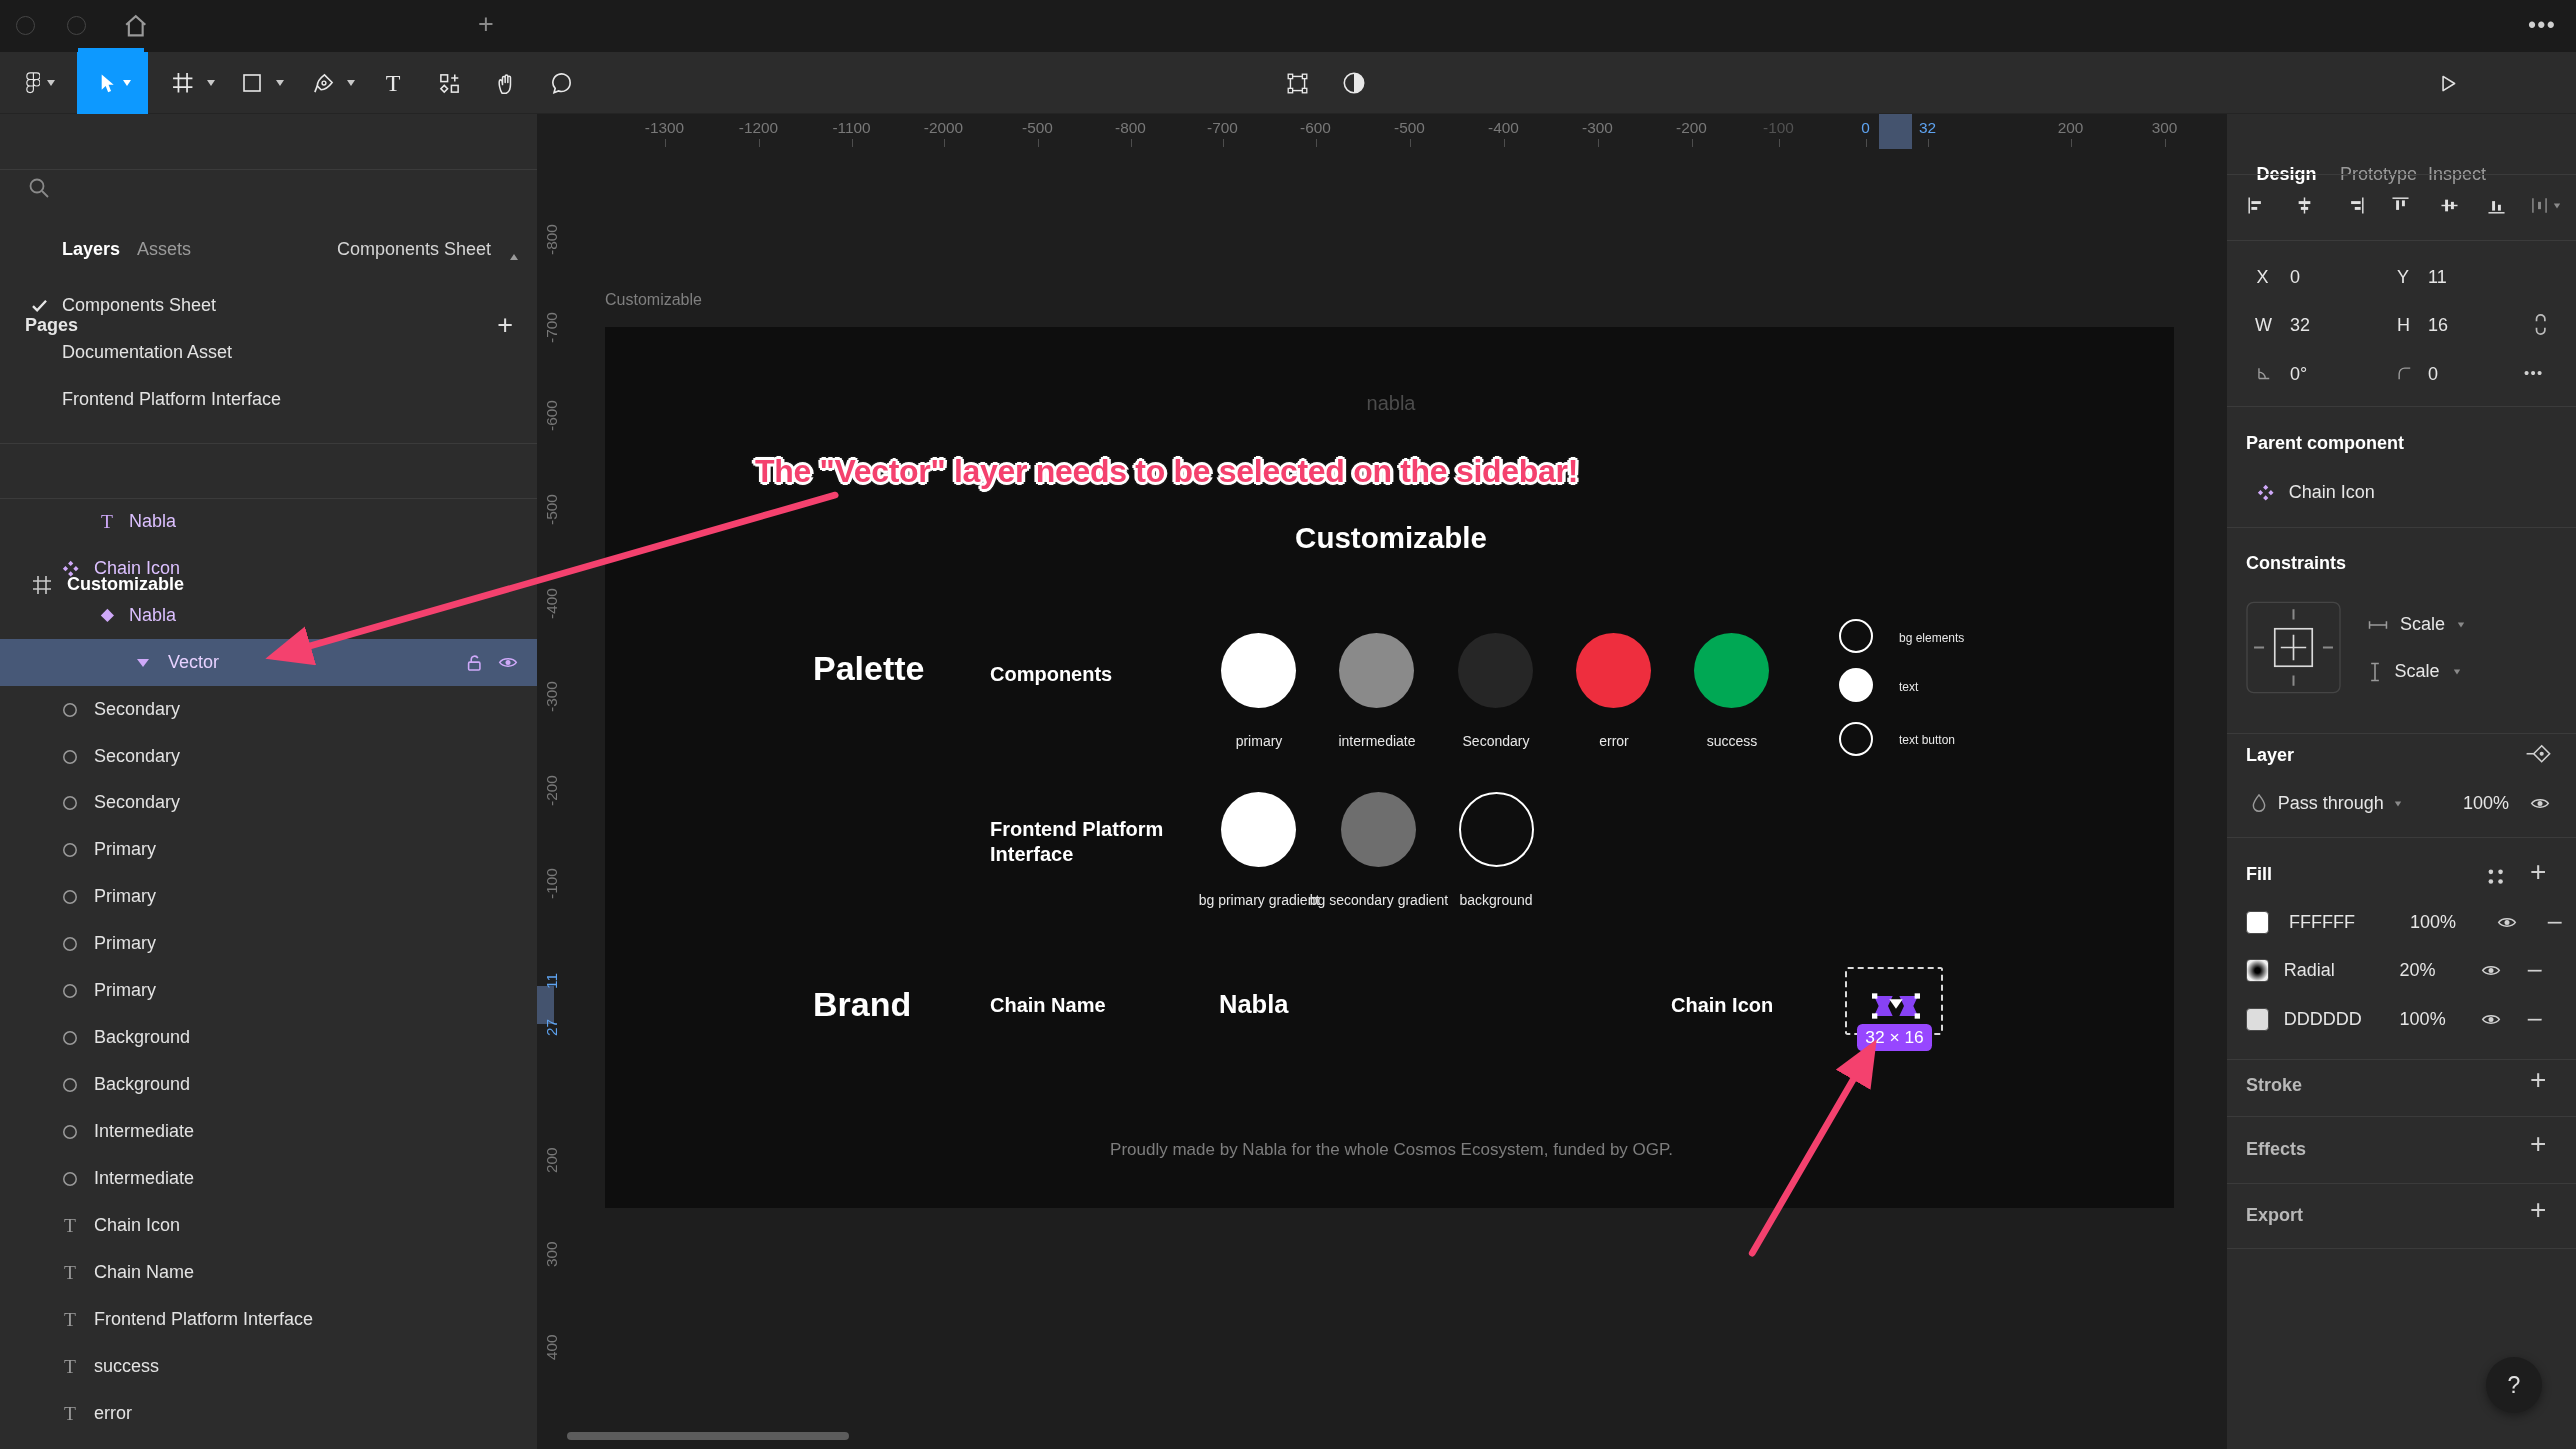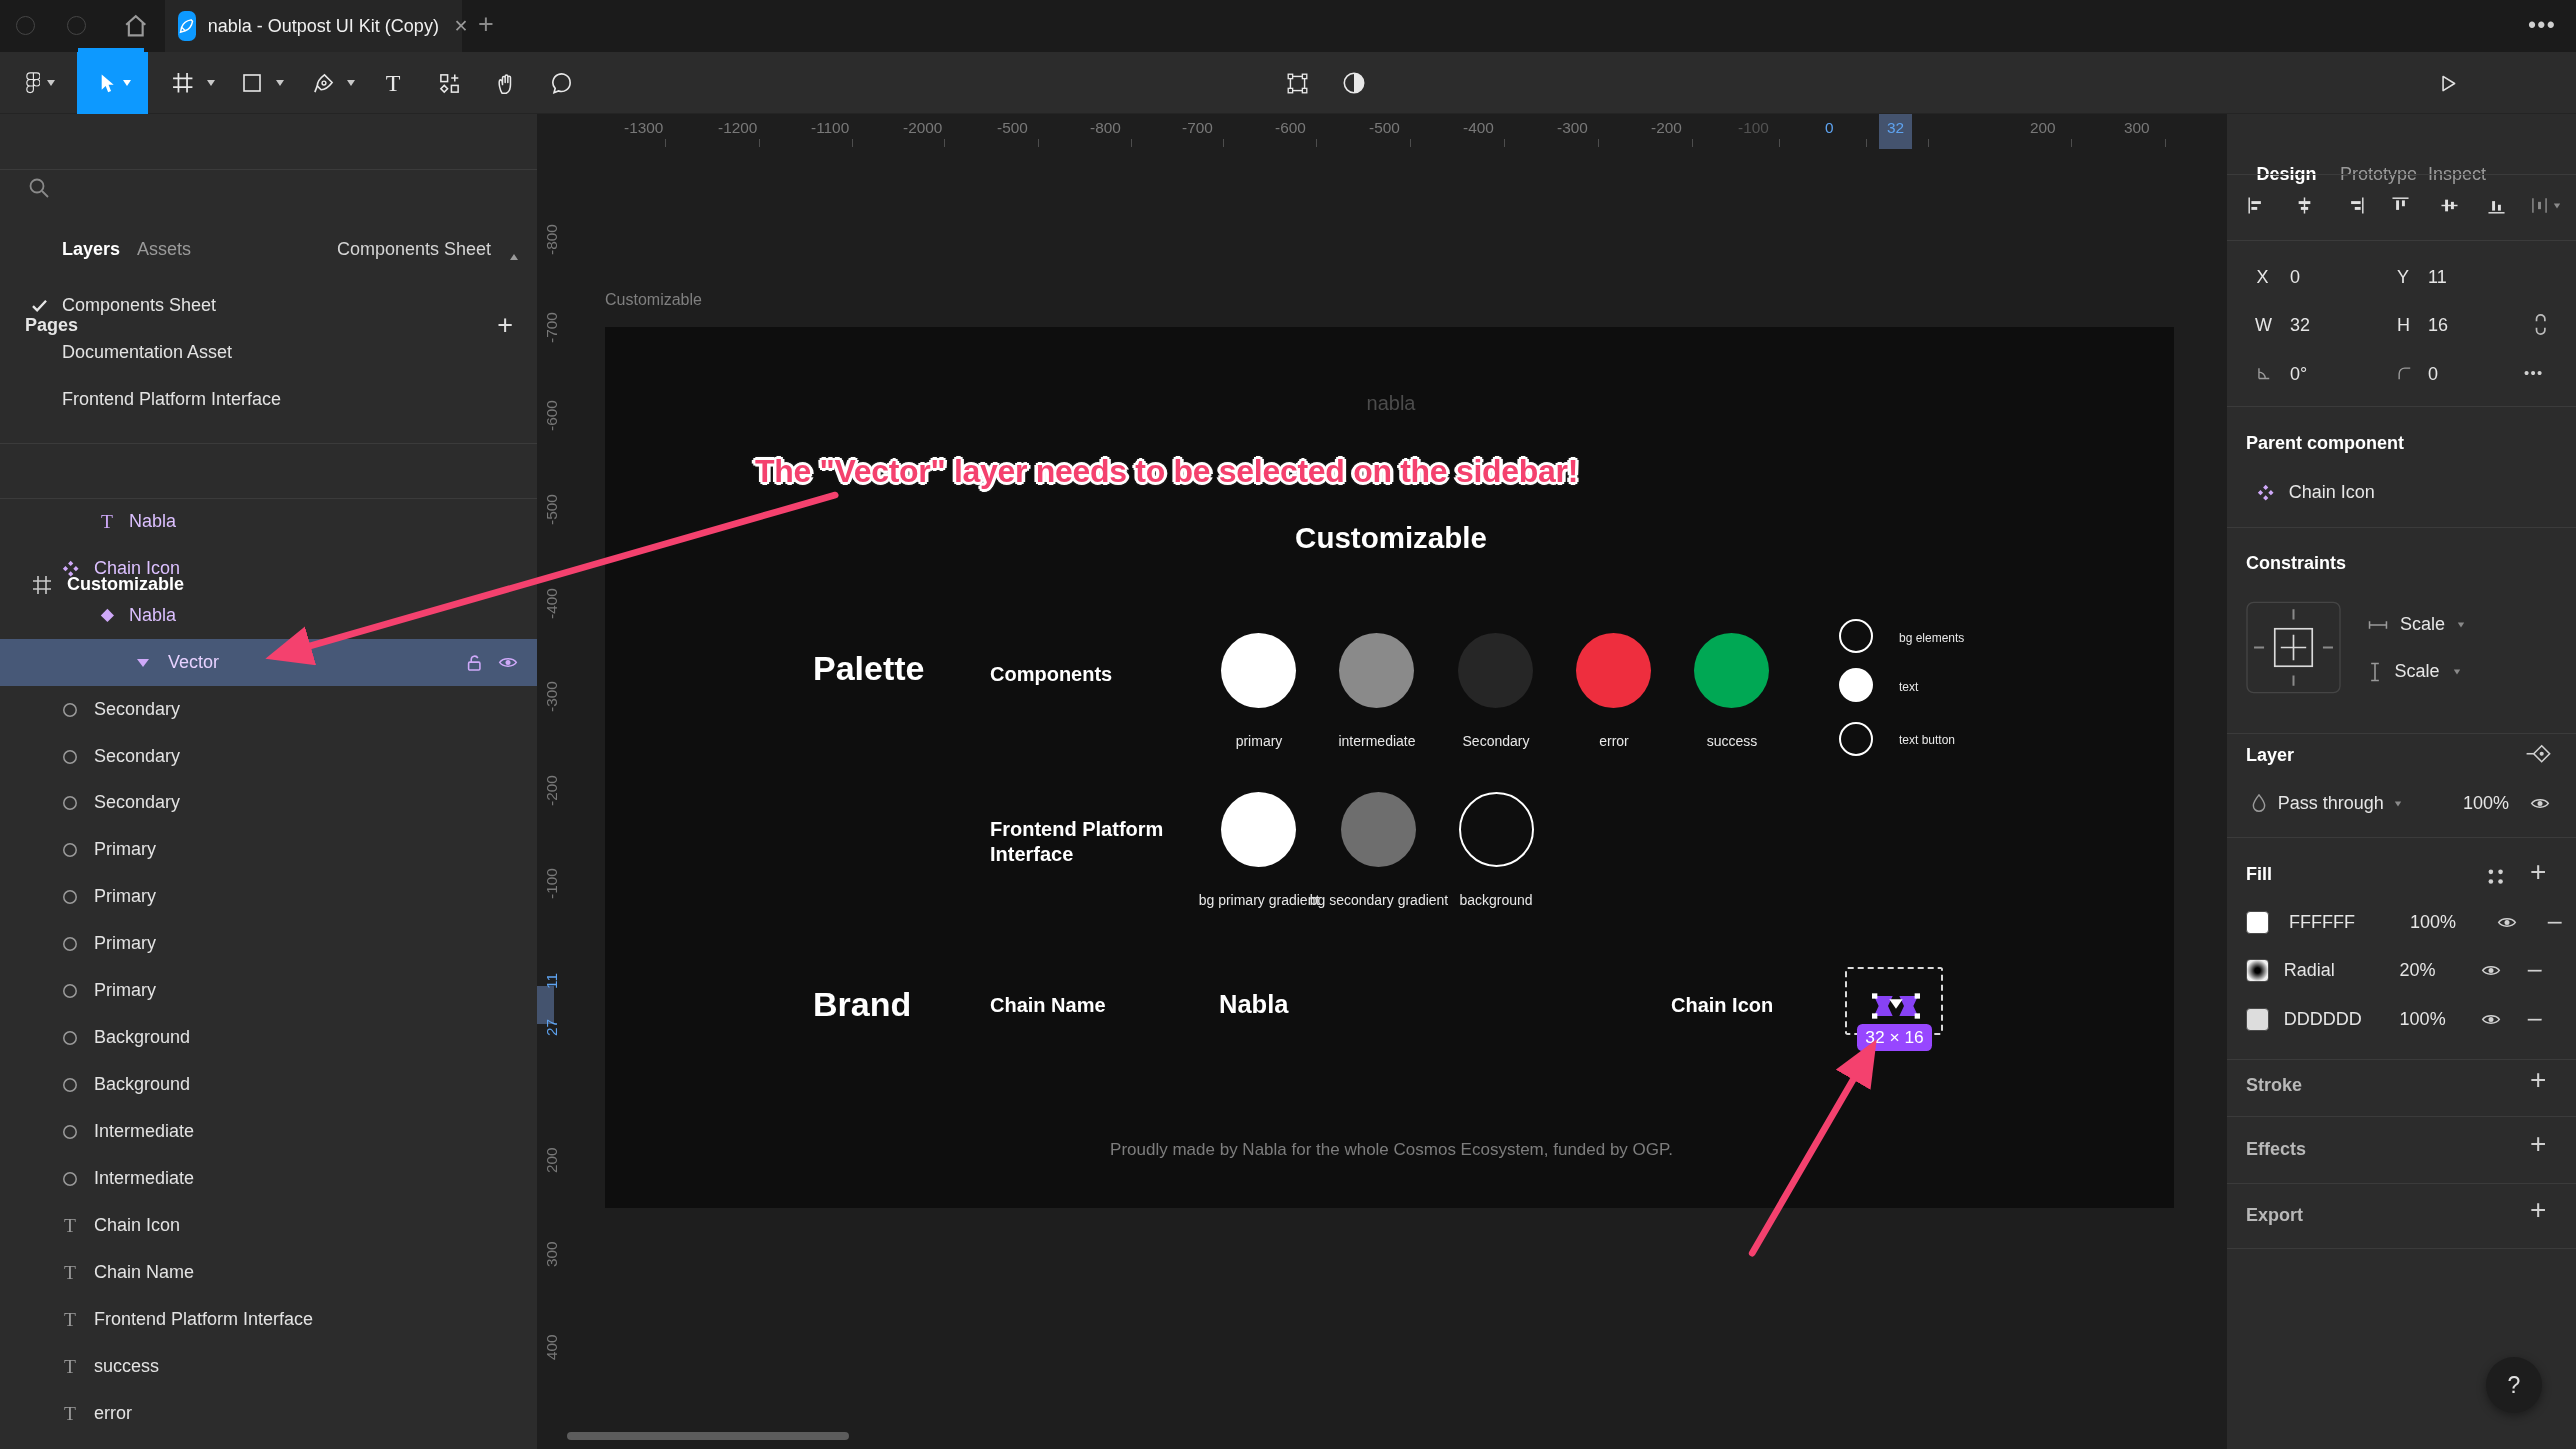--- a/index.html
+++ b/index.html
@@ -44,21 +44,21 @@
   .lr.sel{background:#475877}
   .lic{position:absolute;display:flex;align-items:center;justify-content:center;width:24px;height:24px;color:#9a9a9a}
   .lic.purp,.ll.purp{color:#cfa9f9}
   .ll{position:absolute;white-space:nowrap}
   .ll.purp{color:#dcc0ff}
   .serifT{font-family:"Liberation Serif",serif;font-size:19.5px}
   .vcaret{width:0;height:0;border-left:6.7px solid transparent;border-right:6.7px solid transparent;border-top:8.7px solid #cfa9f9}
   .rowicons{position:absolute;right:19px;display:flex;gap:14.8px;color:#cfa9f9;align-items:center}
   
   #canvas{position:absolute;left:537px;top:114px;width:1690px;height:1335px;background:#1e1e1e;overflow:hidden}
-  .htick{position:absolute;top:5.4px;width:81px;font-size:15.4px;color:#787878}
+  .htick{position:absolute;top:5.4px;width:81px;text-align:center;font-size:15.4px;color:#787878}
   .htick::after{content:"";position:absolute;left:50%;bottom:-9.4px;width:1.3px;height:8px;background:#4d4d4d}
   .htick.blue{color:#5ea3f0}.htick.dim{color:#525252}
   #hband{position:absolute;left:1342px;top:0;width:33px;height:35px;background:#44536e}
   .vtick{position:absolute;left:0;width:29.5px;height:56px;display:flex;align-items:center;justify-content:center;
     writing-mode:vertical-rl;transform:rotate(180deg);font-size:15.4px;color:#787878}
   .vtick.blue{color:#5ea3f0}
   #vband{position:absolute;left:0;top:872px;width:17.4px;height:38px;background:#44536e}
   #frame{position:absolute;left:68px;top:213px;width:1569px;height:881px;background:#0e0e0e}
   #frame-label{position:absolute;left:68px;top:177px;font-size:16px;color:#7f7f7f}
   #watermark{position:absolute;left:720px;top:278px;width:268px;text-align:center;font-size:20px;color:#4c4c4c}
@@ -94,29 +94,20 @@
 
 <div id="tabbar">
   <div class="winc" style="left:16px"></div>
   <div class="winc" style="left:67px"></div>
   <div id="home-btn">
     <svg width="25.5" height="25.5" viewBox="0 0 24 24">
         <path d="M3 11 L12 3 L21 11 M5.5 9.5 V21 H18.5 V9.5" fill="none" stroke="currentColor" stroke-width="2"></path>
       </svg>
   </div>
   <div id="tab-indicator"></div>
-  <div id="doc-tab">
-    <div class="tab-icon">
-      <svg width="17.4" height="17.4" viewBox="0 0 24 24">
-          <path d="M18 4 C12 5 7 9 5 14 L10 19 C15 17 19 12 20 6 Z M5 14 L3.5 21 L10 19" fill="none" stroke="#fff" stroke-width="2"></path>
-        </svg>
-    </div>
-    <span id="tab-title">nabla - Outpost UI Kit (Copy)</span>
-    <span id="tab-close">✕</span>
-  </div>
   <div id="new-tab">+</div>
   <div id="tab-overflow">•••</div>
 </div>
 
 <div id="toolbar">
   <div class="tool" style="left:13.4px;width:54px;gap:6.7px">
     <svg width="14.8" height="21.5" viewBox="0 0 18 26">
         <path d="M9 1 H5 a4 4 0 0 0 0 8 H9 Z M9 1 h4 a4 4 0 0 1 0 8 H9 Z M9 9 H5 a4 4 0 0 0 0 8 H9 Z M13 9 a4 4 0 1 1 0 8 4 4 0 0 1 0-8 Z M9 17 H5 a4 4 0 1 0 4 4 Z" fill="none" stroke="#e8e8e8" stroke-width="1.4"></path>
       </svg>
     <span class="cdn"></span>

